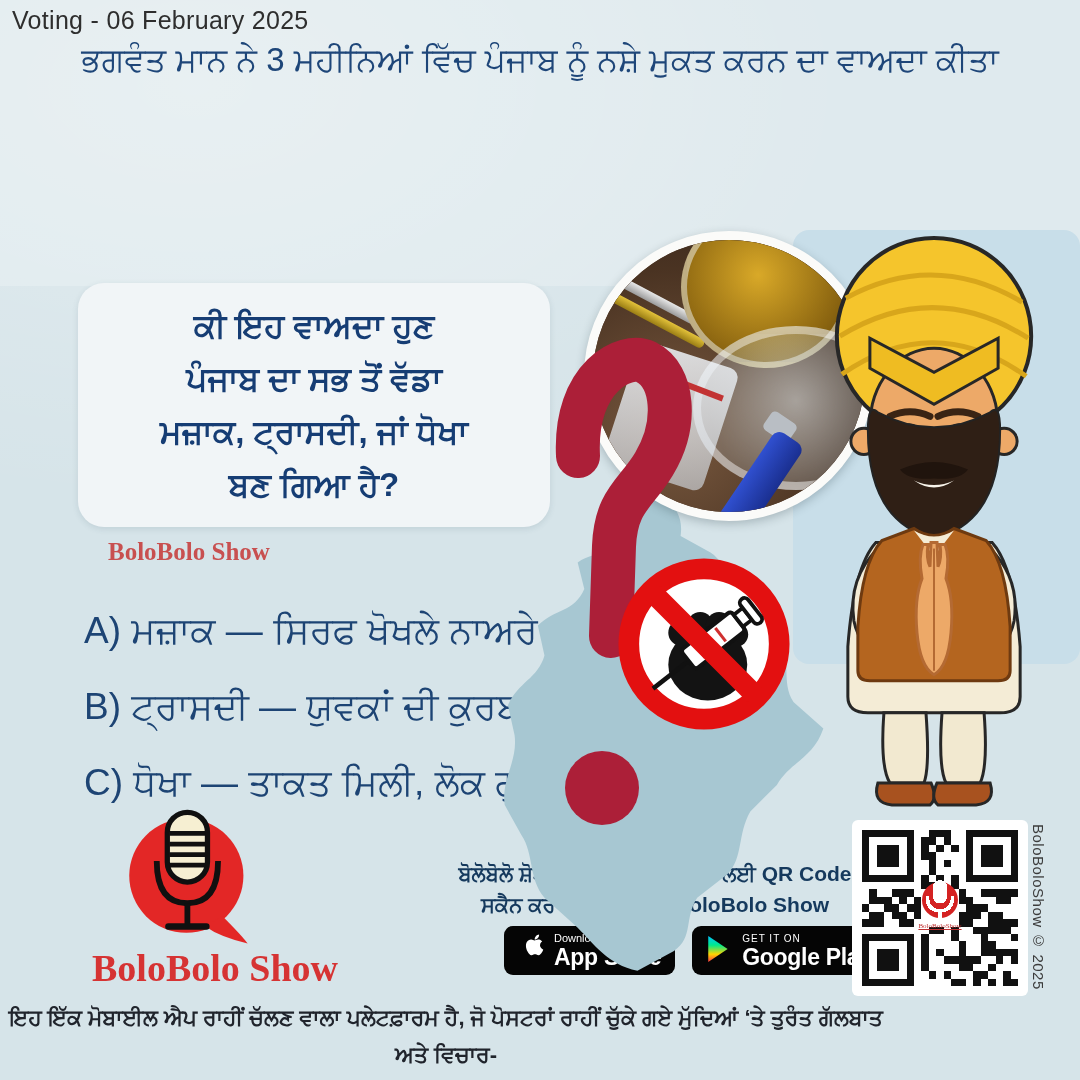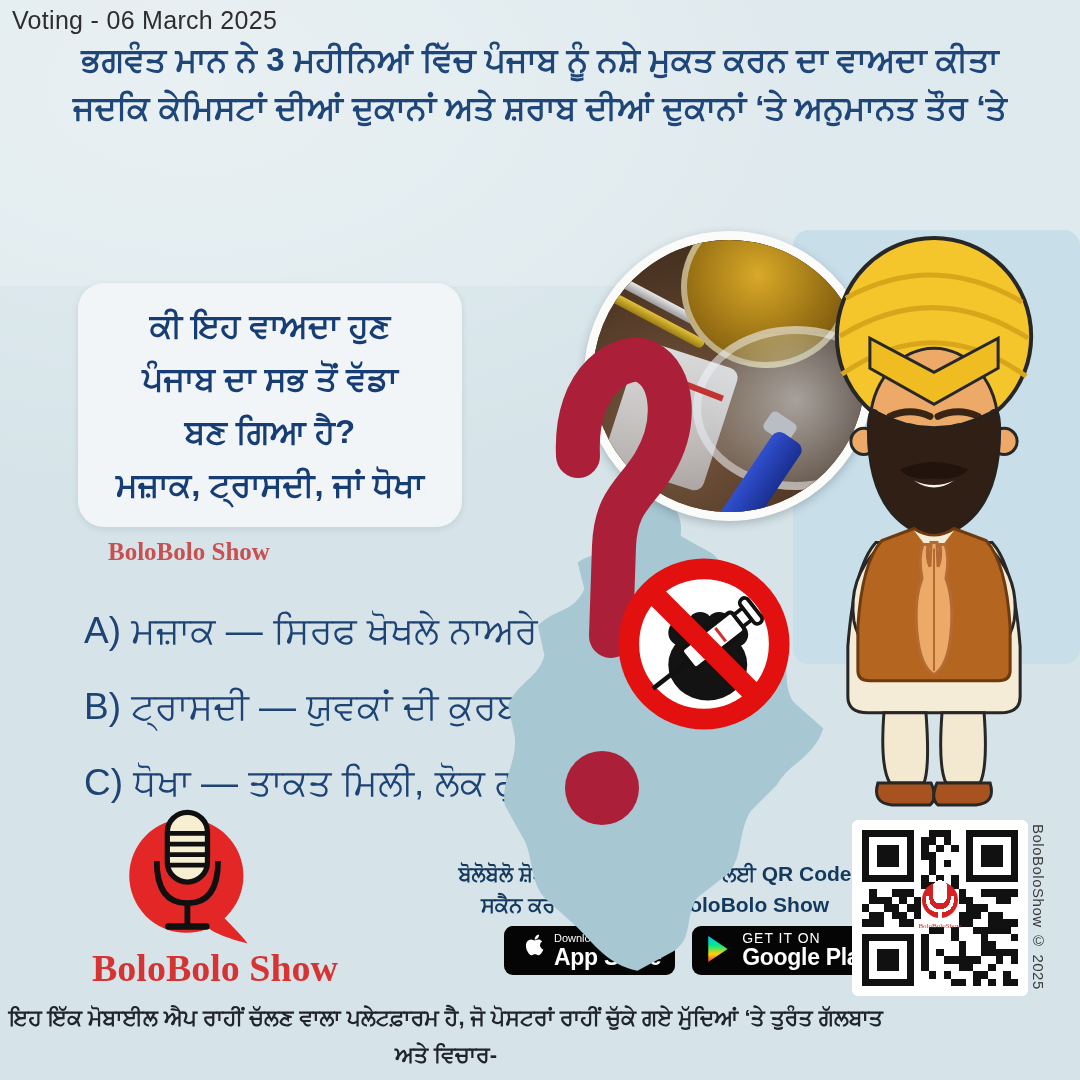--- a/index.html
+++ b/index.html
@@ -6,24 +6,24 @@
   html,body{margin:0;padding:0;background:#9aa7ac;}
   .poster{
     position:relative;width:1080px;height:1080px;overflow:hidden;
     background:
       radial-gradient(1200px 700px at 18% 8%, rgba(255,255,255,.30), transparent 60%),
       #d6e4e9;
     font-family:"Liberation Sans", sans-serif;
   }
   .mid-band{position:absolute;left:0;top:552;width:1080px;height:286px;background:rgba(255,255,255,.22);}
   .header{position:absolute;left:12px;top:6px;font-size:25px;color:#2e2e2e;letter-spacing:.3px;}
-  .intro{position:absolute;left:0;top:36px;width:1080px;text-align:center;color:#1e4679;font-weight:700;}
+  .intro{position:absolute;left:0;top:36px;width:1080px;text-align:center;color:#1e4679;font-weight:400;}
   .intro .iline{font-size:33px;line-height:48px;}
   .qcard{
-    position:absolute;left:78px;top:283px;width:384px;height:244px;
+    position:absolute;left:78px;top:283px;width:472px;height:244px;
     background:#f1f5f7;border-radius:26px;box-shadow:0 2px 6px rgba(40,70,90,.12);
     display:flex;flex-direction:column;justify-content:center;text-align:center;
   }
   .qcard .qline{font-size:33px;line-height:53px;font-weight:700;color:#163d74;}
   .brand-small{position:absolute;left:108px;top:538px;font-family:"Liberation Serif",serif;font-weight:700;font-size:25px;color:#c85050;}
   .options{position:absolute;left:84px;top:606px;color:#1d4474;}
   .options .opt{font-size:37px;line-height:49px;margin-bottom:27px;white-space:nowrap;}
   
   .map{position:absolute;left:498px;top:466px;width:332px;height:525px;z-index:1;}
   
@@ -56,55 +56,54 @@
   
   .logo{position:absolute;left:92px;top:806px;width:195px;height:148px;z-index:2;}
   .brand-large{position:absolute;left:60px;top:946px;width:310px;text-align:center;
     font-family:"Liberation Serif",serif;font-weight:700;font-size:38px;color:#d63333;}
   .dl-text{position:absolute;left:430px;top:858px;width:450px;text-align:center;color:#15395d;font-weight:600;}
   .dl-text .dline{font-size:21px;line-height:31px;}
   .badges{position:absolute;left:504px;top:926px;display:flex;gap:17px;}
   .badge{display:flex;align-items:center;gap:10px;height:49px;padding:0 14px;background:#050505;border-radius:9px;color:#fff;}
   .badge .txt{display:flex;flex-direction:column;justify-content:center;}
   .badge .t1{font-size:11px;line-height:13px;}
-  .badge .t1.caps{font-size:14px;letter-spacing:1px;}
+  .badge .t1.caps{font-size:10px;letter-spacing:1px;}
   .badge .t2{font-size:23px;line-height:25px;font-weight:600;letter-spacing:-.3px;}
   .qr{position:absolute;left:852px;top:820px;width:156px;height:156px;background:#fff;border-radius:6px;padding:10px;z-index:2;}
   .qr svg{width:156px;height:156px;shape-rendering:crispEdges;display:block;}
   .qr-center{position:absolute;left:70px;top:62px;width:36px;height:36px;border-radius:50%;background:#d42222;
     display:flex;align-items:center;justify-content:center;}
-  .qr-label{position:absolute;left:0;top:102px;width:176px;text-align:center;font-size:7px;color:#c03030;font-family:"Liberation Serif",serif;}
+  .qr-label{position:absolute;left:0;top:102px;width:176px;text-align:center;font-size:7px;color:#c03030;font-family:"Liberation Serif",serif;text-decoration:underline;}
   .vtext{position:absolute;left:1030px;top:824px;height:200px;writing-mode:vertical-rl;font-size:15px;color:#3c3c3c;letter-spacing:.5px;}
   .footer{position:absolute;left:0;top:999px;width:892px;text-align:center;color:#20242c;font-weight:600;}
   .footer .fline{font-size:22px;line-height:37px;}
   .disclaimer{position:absolute;right:18px;top:1104px;font-size:15.5px;color:#a23a3a;}
 </style>
 </head>
 <body>
 
 <div class="poster">
   <div class="mid-band"></div>
   <div class="right-panel"></div>
 
-  <div class="header">Voting - 06 March 2025</div>
+  <div class="header">Voting - 06 February 2025</div>
 
   <div class="intro">
     <div class="iline">ਭਗਵੰਤ ਮਾਨ ਨੇ 3 ਮਹੀਨਿਆਂ ਵਿੱਚ ਪੰਜਾਬ ਨੂੰ ਨਸ਼ੇ ਮੁਕਤ ਕਰਨ ਦਾ ਵਾਅਦਾ ਕੀਤਾ</div>
-    <div class="iline">ਜਦਕਿ ਕੇਮਿਸਟਾਂ ਦੀਆਂ ਦੁਕਾਨਾਂ ਅਤੇ ਸ਼ਰਾਬ ਦੀਆਂ ਦੁਕਾਨਾਂ ‘ਤੇ ਅਨੁਮਾਨਤ ਤੌਰ ‘ਤੇ</div>
   </div>
 
   <svg class="map" viewBox="0 0 200 300" aria-hidden="true">
     <path fill="#a7c7d2" d="M96,6 C104,14 112,20 110,34 L128,44 C140,52 138,66 148,76 L168,96 C178,108 170,122 178,134 L196,150 C190,168 176,170 168,184 L152,200 C144,214 148,228 138,238 L120,252 C112,264 118,276 106,284 L84,296 C66,292 58,280 48,270 L28,252 C18,240 22,226 14,214 L4,196 C2,180 12,170 10,154 L6,136 C12,122 24,120 28,106 L24,88 C34,78 46,80 52,66 L48,50 C60,42 72,46 80,32 L78,16 C84,8 90,10 96,6 Z"></path>
   </svg>
 
   <div class="qcard">
     <div class="qline">ਕੀ ਇਹ ਵਾਅਦਾ ਹੁਣ</div>
     <div class="qline">ਪੰਜਾਬ ਦਾ ਸਭ ਤੋਂ ਵੱਡਾ</div>
+    <div class="qline">ਮਜ਼ਾਕ, ਟ੍ਰਾਸਦੀ, ਜਾਂ ਧੋਖਾ</div>
     <div class="qline">ਬਣ ਗਿਆ ਹੈ?</div>
-    <div class="qline">ਮਜ਼ਾਕ, ਟ੍ਰਾਸਦੀ, ਜਾਂ ਧੋਖਾ</div>
   </div>
 
   <div class="brand-small">BoloBolo Show</div>
 
   <div class="options">
     <div class="opt">A) ਮਜ਼ਾਕ — ਸਿਰਫ ਖੋਖਲੇ ਨਾਅਰੇ।</div>
     <div class="opt">B) ਟ੍ਰਾਸਦੀ — ਯੁਵਕਾਂ ਦੀ ਕੁਰਬਾਨੀ।</div>
     <div class="opt">C) ਧੋਖਾ — ਤਾਕਤ ਮਿਲੀ, ਲੋਕ ਗੁਆਏ।</div>
   </div>
 

